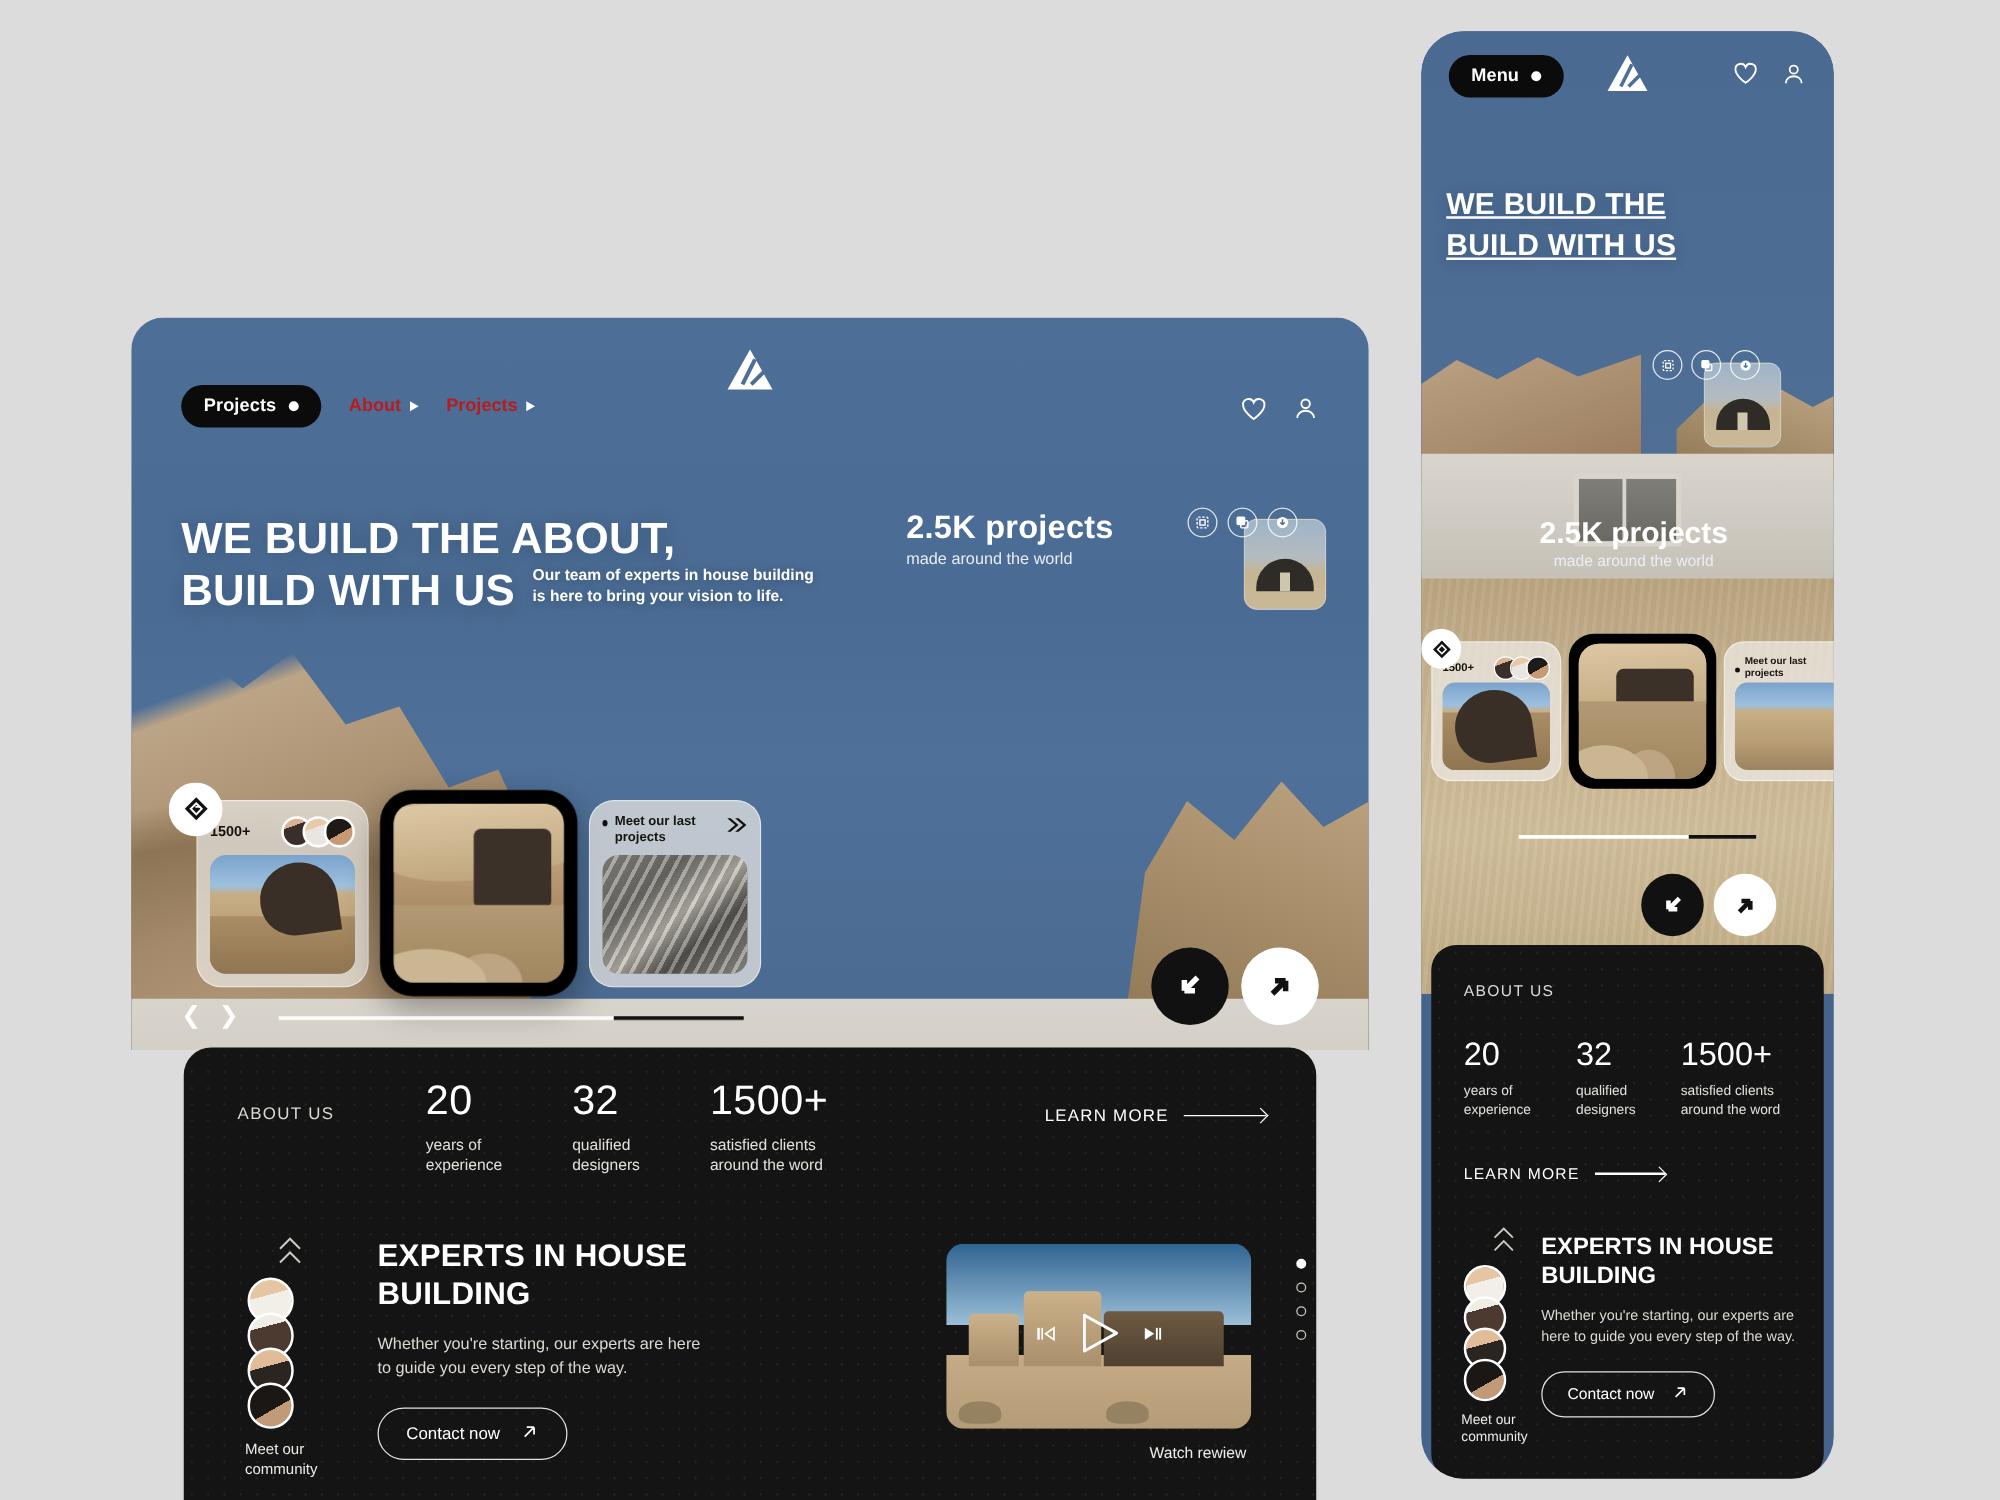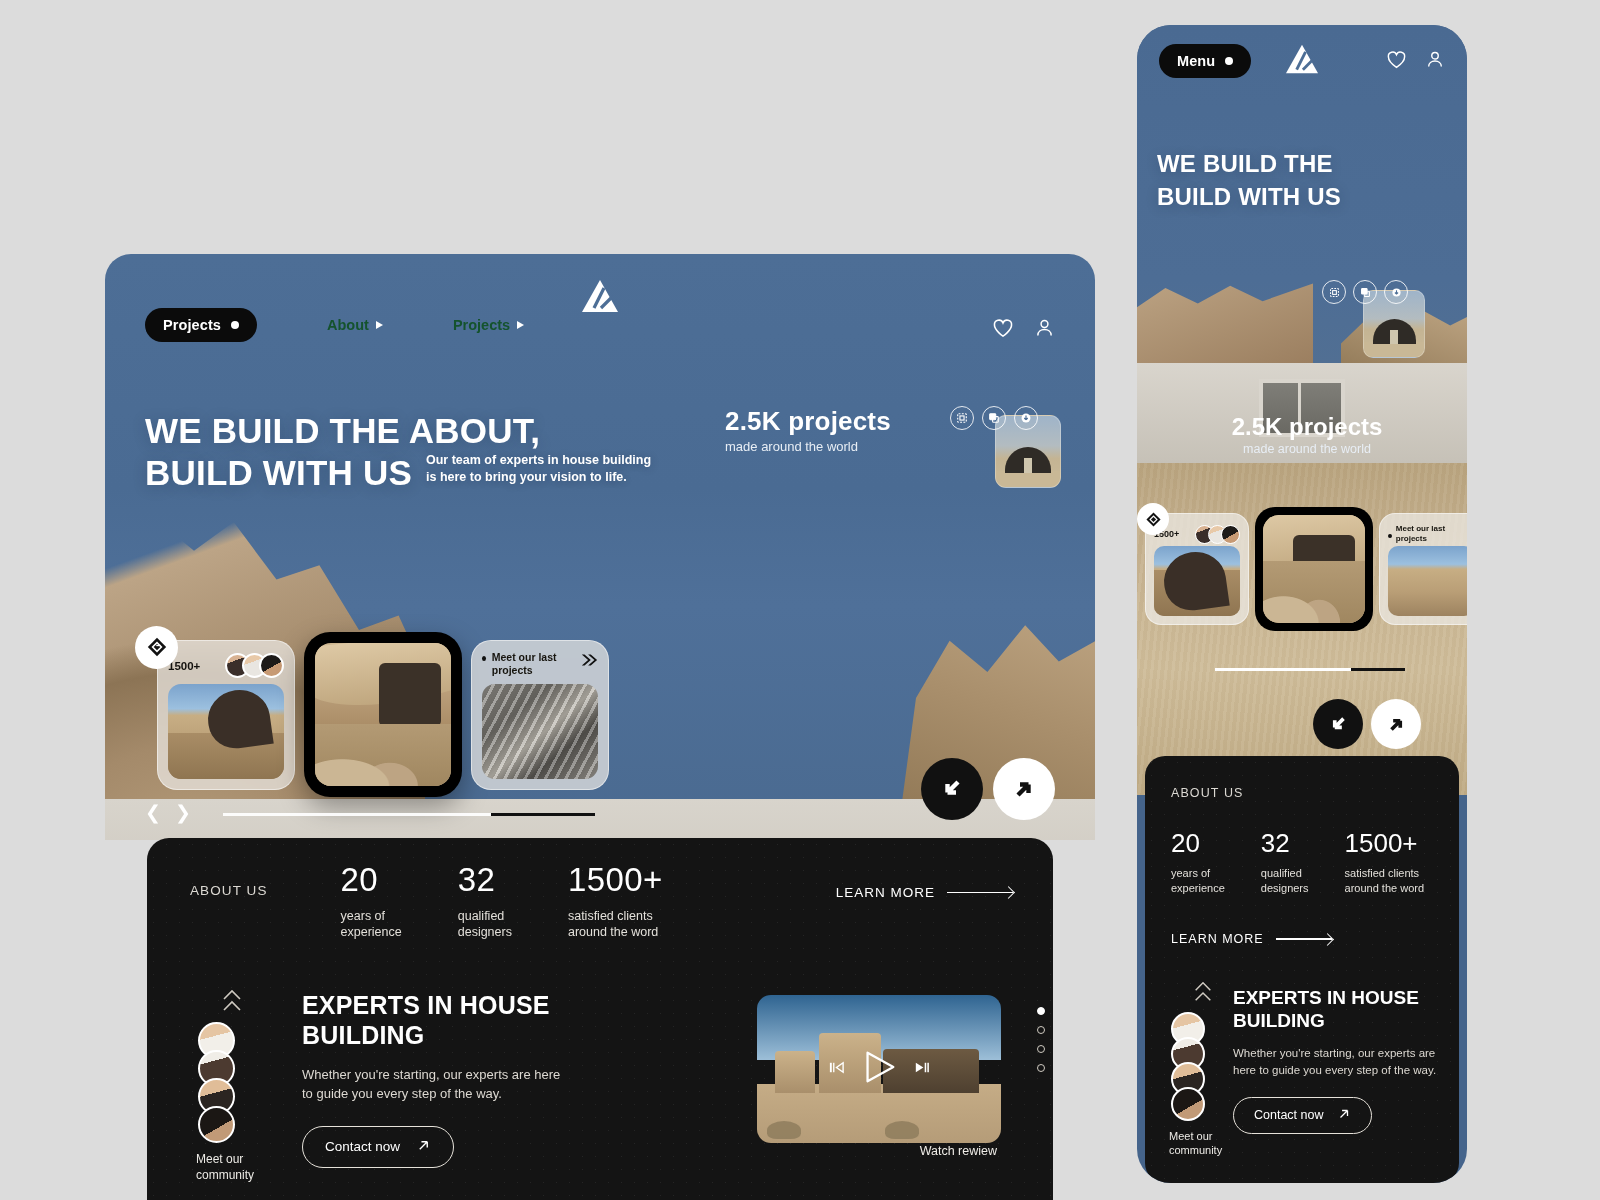--- a/index.html
+++ b/index.html
@@ -46,21 +46,21 @@
   
   .nav { position: absolute; left: 0; right: 0; top: 0; height: 88px;
          display: flex; align-items: flex-end; padding: 0 40px; z-index: 6; }
   .nav-left { display: flex; align-items: center; gap: 22px; }
   .pill {
     display: inline-flex; align-items: center; gap: 10px;
     background: #0b0b0b; color: #fff; border-radius: 30px;
     padding: 9px 18px; font-size: 14.5px; font-weight: 700; letter-spacing: .1px;
   }
   .pill .dot { width: 8px; height: 8px; border-radius: 50%; background: #fff; display:inline-block; }
-  .nav-link { color: #14532d; font-size: 14.5px; font-weight: 700; display:inline-flex; align-items:center; gap:7px;margin-left:48px; }
+  .nav-link { color: #b91c1c; font-size: 14.5px; font-weight: 700; display:inline-flex; align-items:center; gap:7px; }
   .tri { width:0;height:0;border-left:7px solid #fff;border-top:4.5px solid transparent;border-bottom:4.5px solid transparent; }
   .logo { position:absolute; left:50%; top:50%; transform:translate(-50%,-50%); }
   .nav-right { margin-left:auto; display:flex; align-items:center; gap:20px; }
 
   
   .hero-copy { position:absolute; left:40px; top:157px; z-index:5; width: 560px; }
   .h1 { color:#fff; font-size:35px; font-weight:700; line-height:1.16; letter-spacing:.2px;
         text-shadow: 0 2px 14px rgba(20,35,60,.25); }
   .h1-row { display:flex; align-items:flex-end; gap:14px; }
   .hero-sub { color:#fff; font-size:12.5px; line-height:1.42; font-weight:600; padding-bottom:6px; max-width:230px;
@@ -192,21 +192,21 @@
   .video{
     width:244px;height:148px;border-radius:14px;overflow:hidden;position:relative;
     background:linear-gradient(180deg,#4e7ea8 0%,#8fb3cd 28%,#c4b08b 34%,#bda98a 64%,#a89madjust 100%);
   }
   .video .sky{position:absolute;left:0;right:0;top:0;height:44%;background:linear-gradient(180deg,#2f6491,#9dbfd8);}
   .video .silo{position:absolute;bottom:34%;background:linear-gradient(180deg,#cbb28a,#a98f6b);border-radius:4px 4px 0 0;}
   .video .dirt{position:absolute;left:0;right:0;bottom:0;height:40%;
      background:linear-gradient(180deg,#c5ac86,#b59c78);}
   .video .bush{position:absolute;bottom:3%;width:34px;height:18px;background:#8e7c5d;border-radius:50% 50% 30% 30%;opacity:.85;}
   .vctl{position:absolute;left:0;right:0;top:50%;transform:translateY(-50%);display:flex;align-items:center;justify-content:center;gap:13px;}
-  .watch{color:#efece7; font-size:12.5px; text-align:right; margin-top:1px; padding-right:4px;}
+  .watch{color:#efece7; font-size:12.5px; text-align:right; margin-top:12px; padding-right:4px;}
   .vdots{position:absolute; right:-44px; top:12px; display:flex;flex-direction:column;gap:11px;align-items:center;}
   .vd{width:8px;height:8px;border-radius:50%;border:1px solid #cfcac1;}
   .vd.on{background:#fff;border-color:#fff;}
 
   
   .mobile{
     position:absolute; left:1137px; top:25px; width:330px; height:1158px;
     border-radius:34px; overflow:hidden; background:#45648b;
   }
   .m-hero{position:absolute;left:0;right:0;top:0;height:770px;overflow:hidden;
@@ -223,21 +223,21 @@
   .m-ground::after{content:"";position:absolute;inset:0;
     background:repeating-linear-gradient(96deg,rgba(255,255,255,.05) 0 3px, rgba(140,115,80,.05) 3px 7px);}
   .m-win{position:absolute;left:122px;top:354px;width:86px;height:58px;
     background:linear-gradient(180deg,#7f7e78,#6a6963);border:4px solid #d9d5cd;overflow:hidden;}
   .m-win::before{content:"";position:absolute;left:45%;top:0;bottom:0;width:3px;background:#d9d5cd;}
 
   .m-nav{position:absolute;left:0;right:0;top:0;height:72px;display:flex;align-items:center;padding:0 22px;z-index:6;}
   .m-nav .nav-right{gap:18px;}
   .m-copy{position:absolute;left:20px;top:122px;z-index:5;width:300px;}
   .m-h1{color:#fff;font-size:24px;font-weight:700;line-height:1.38;letter-spacing:.2px;
-        text-shadow:0 2px 12px rgba(20,35,60,.25);}
+        text-shadow:0 2px 12px rgba(20,35,60,.25);text-decoration:underline;}
   .m-sub{color:#fff;font-size:9px;line-height:1.42;font-weight:600;width:158px;padding-top:7px;}
 
   .m-mini{position:absolute;left:185px;top:255px;display:flex;gap:7px;z-index:7;}
   .m-thumb{position:absolute;left:226px;top:265px;width:62px;height:68px;border-radius:10px;overflow:hidden;z-index:6;
     background:linear-gradient(180deg,#9fb4c9 0%,#b3bcc0 42%,#c4b493 58%,#cbbb9a 100%);border:1px solid rgba(255,255,255,.25);}
   .m-thumb .dome{position:absolute;left:9px;bottom:13px;width:43px;height:25px;background:#2f2b26;border-radius:24px 24px 0 0;}
   .m-thumb .door{position:absolute;left:26px;bottom:13px;width:8px;height:14px;background:#cfc6ae;}
   .m-thumb .sandy{position:absolute;left:0;right:0;bottom:0;height:15px;background:#c9b896;}
 
   .m-stat{position:absolute;left:20px;top:388px;z-index:5;width:300px;text-align:center;}

